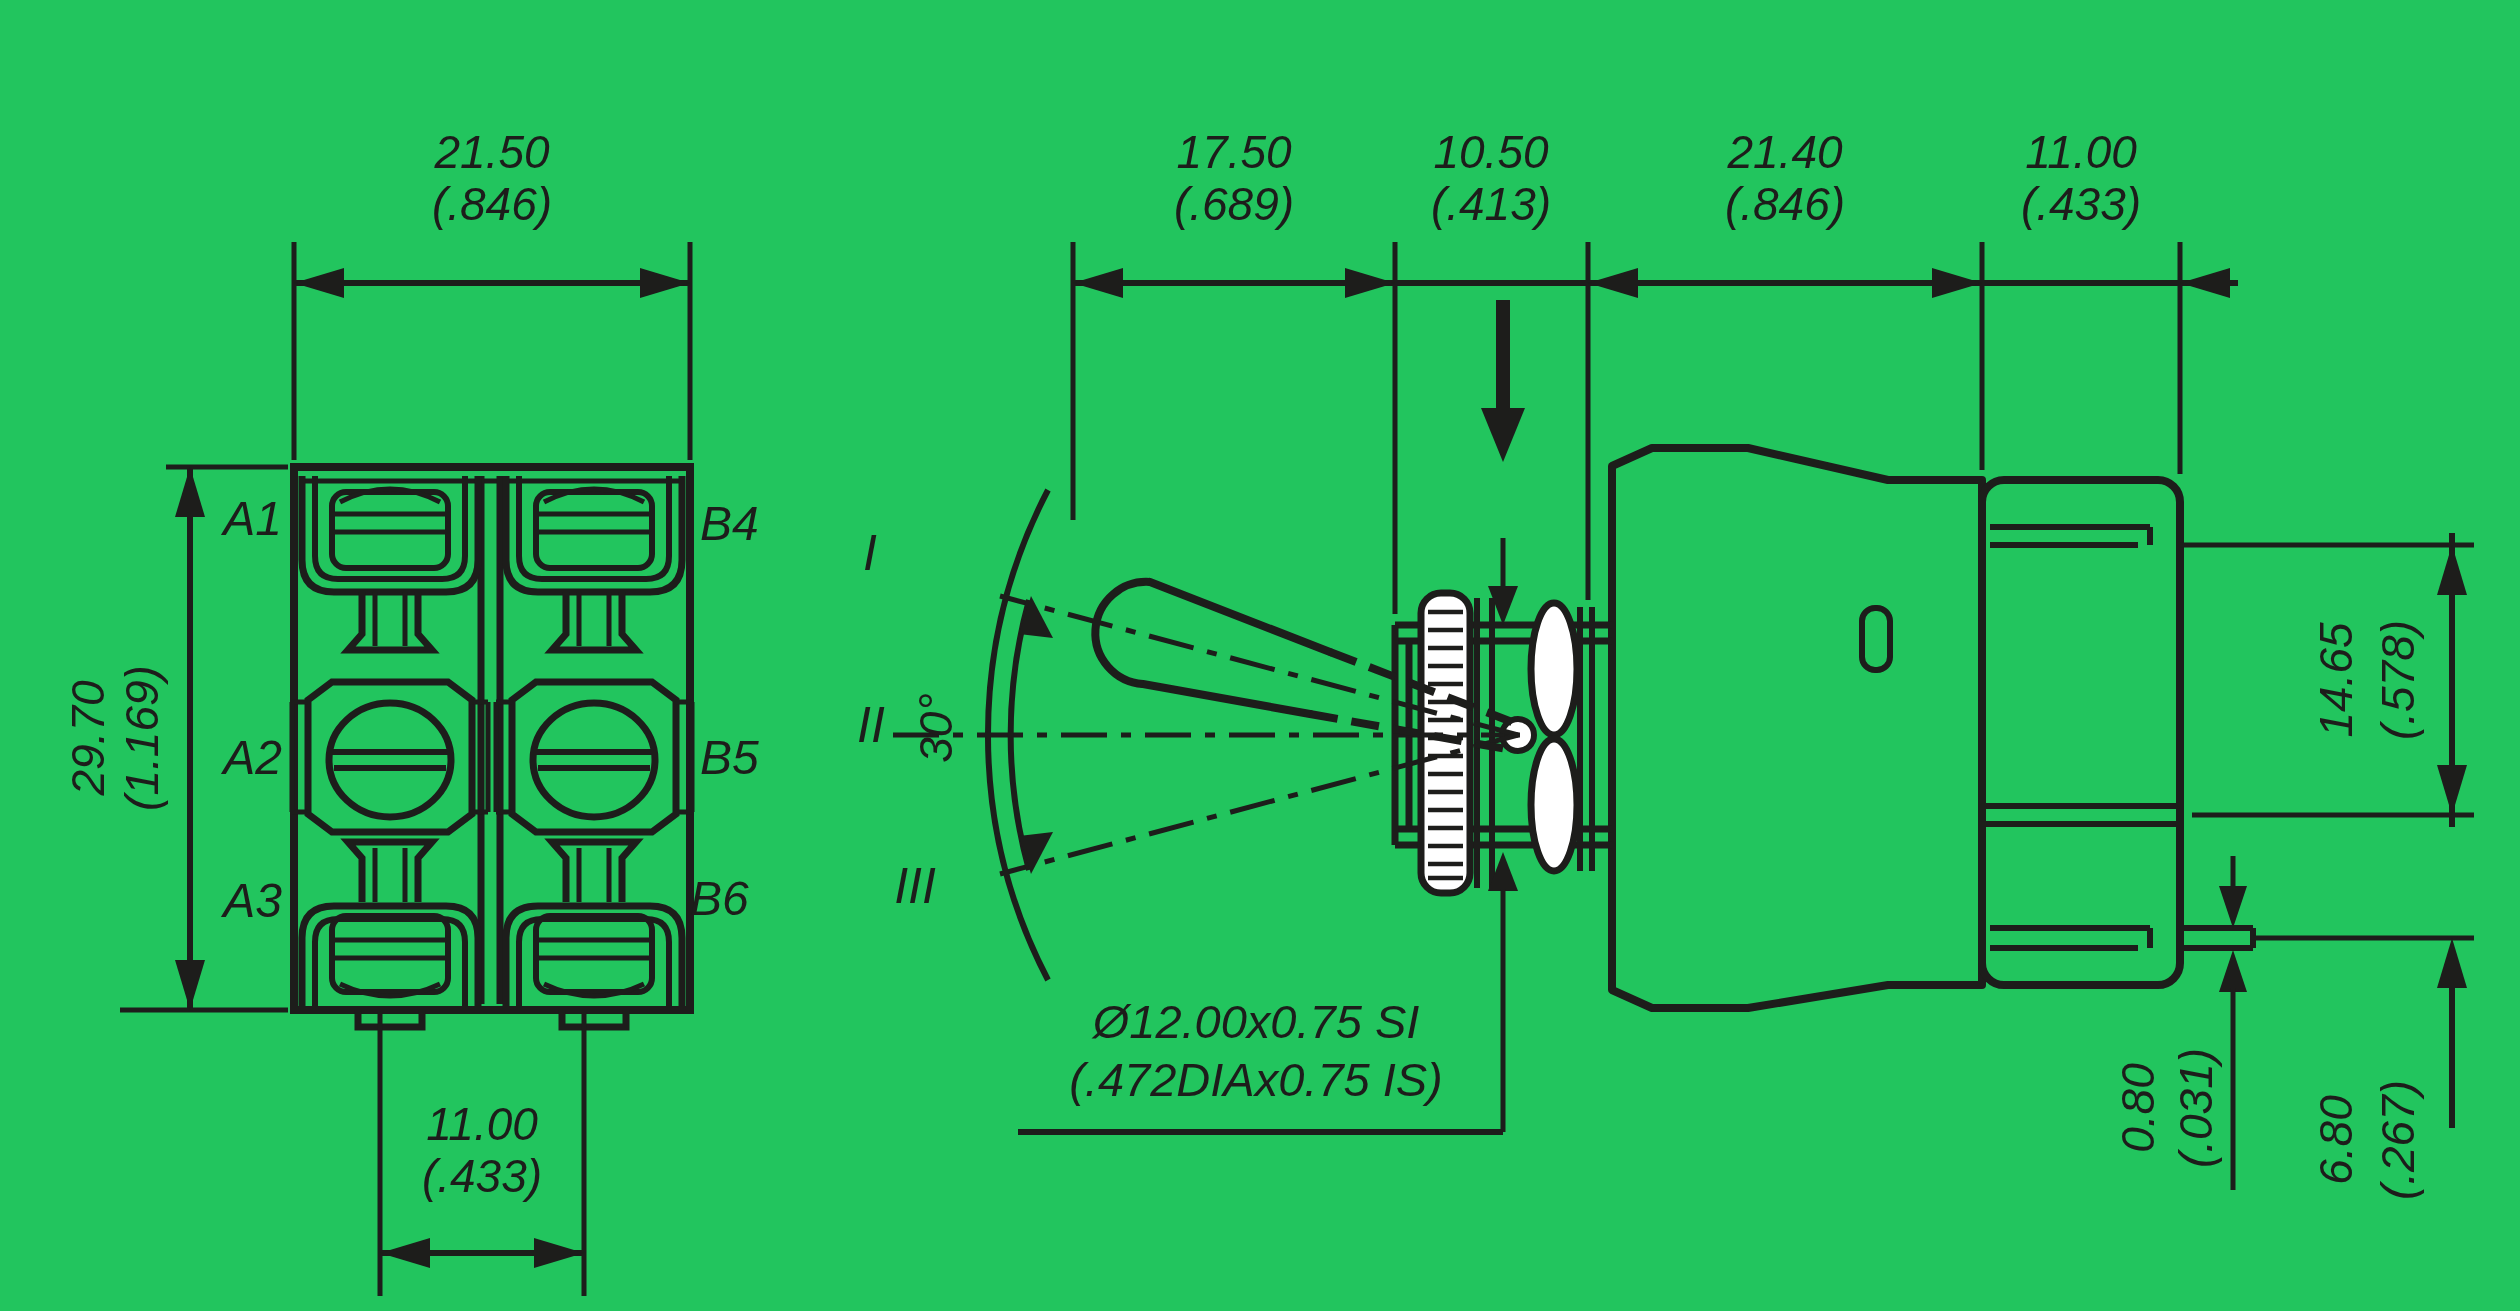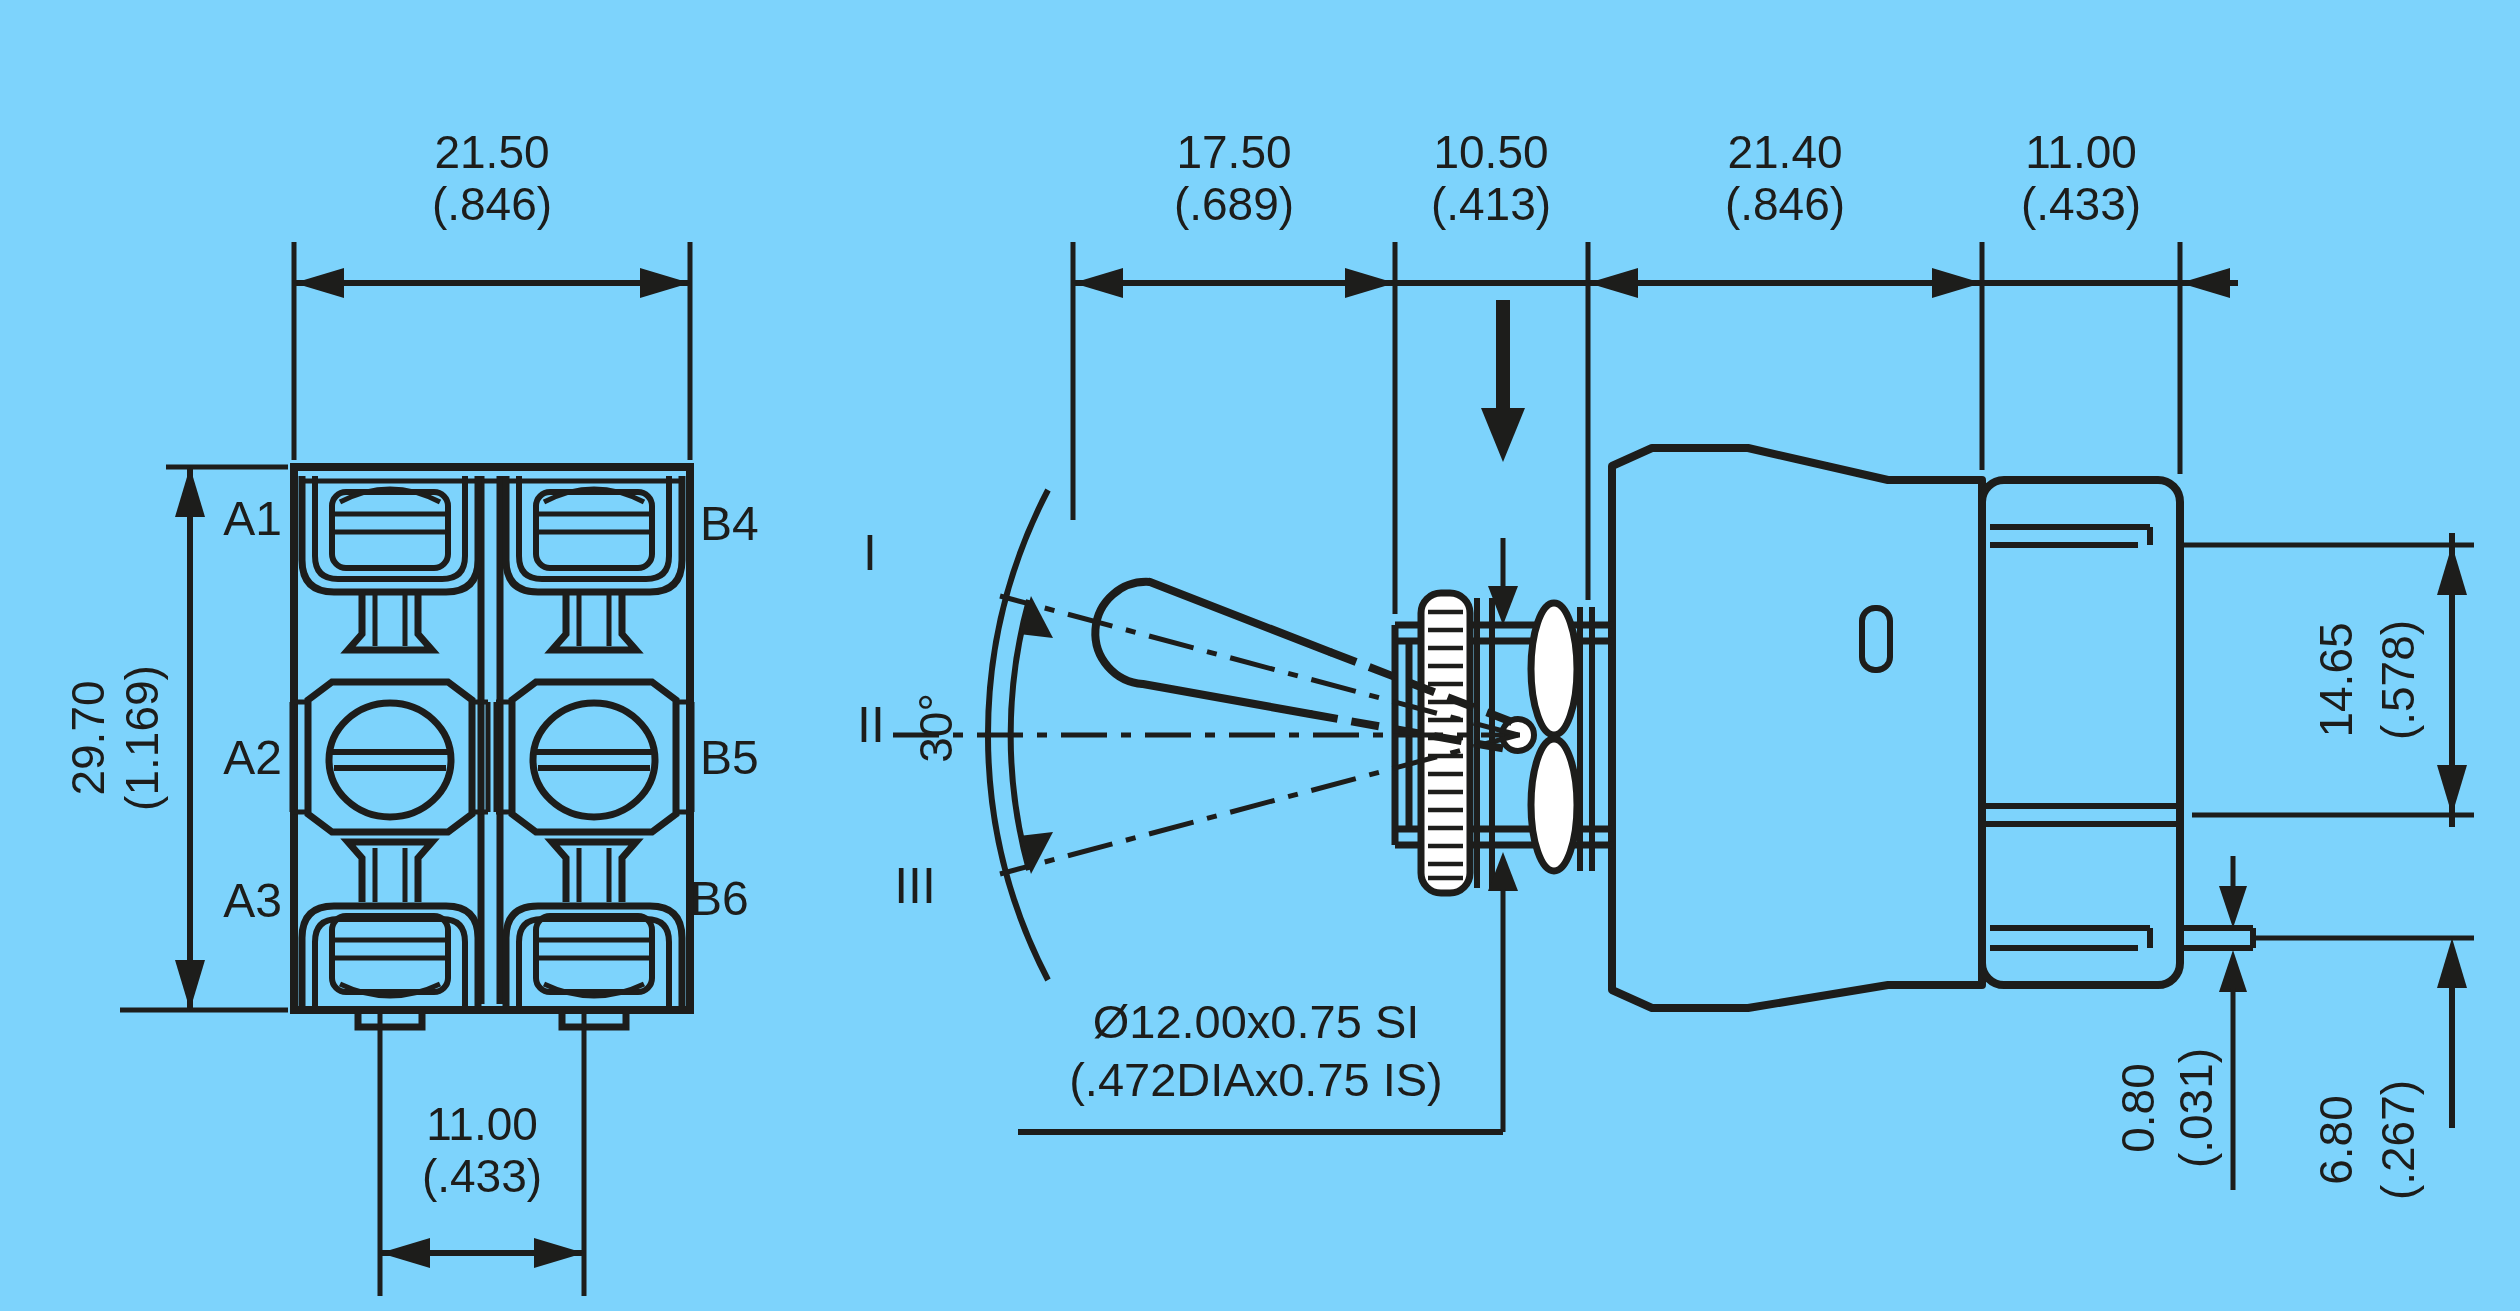--- a/index.html
+++ b/index.html
@@ -1,16 +1,16 @@
 <!DOCTYPE html>
 <html><head>
 <meta charset="utf-8">
 <style>
   html,body{margin:0;padding:0;background:#ffffff;}
-  .stage{width:2520px;height:1311px;background:#7dd3fc;position:relative;overflow:hidden;}
+  .stage{width:2520px;height:1311px;background:#22c55e;position:relative;overflow:hidden;font-style:italic;}
   svg{display:block;}
   text{font-family:"Liberation Sans","DejaVu Sans",sans-serif;fill:#1d1d1b;}
   .dim{font-size:46px;}
   .lbl{font-size:48px;}
   .pos{font-size:50px;}
   .callout{font-size:47px;}
   .ln{stroke:#1d1d1b;fill:none;}
   .w8{stroke-width:8;}
   .w7{stroke-width:7;}
   .w6{stroke-width:6;}

